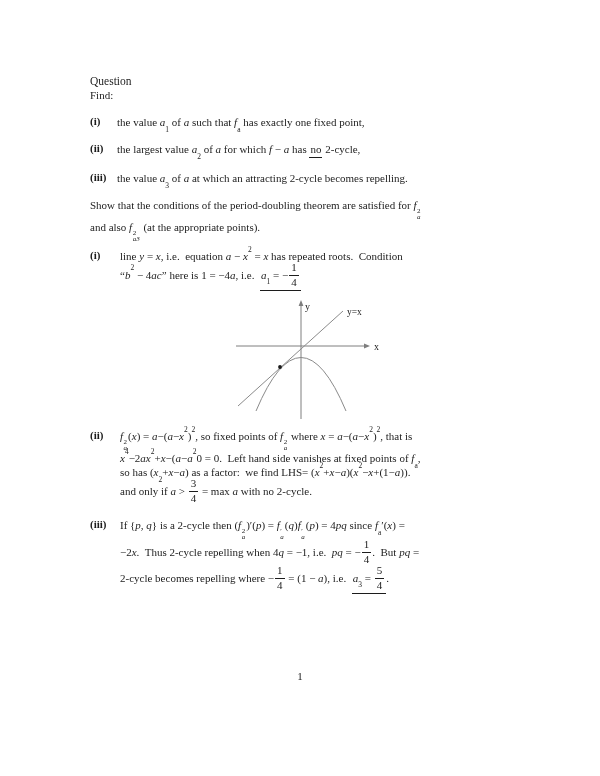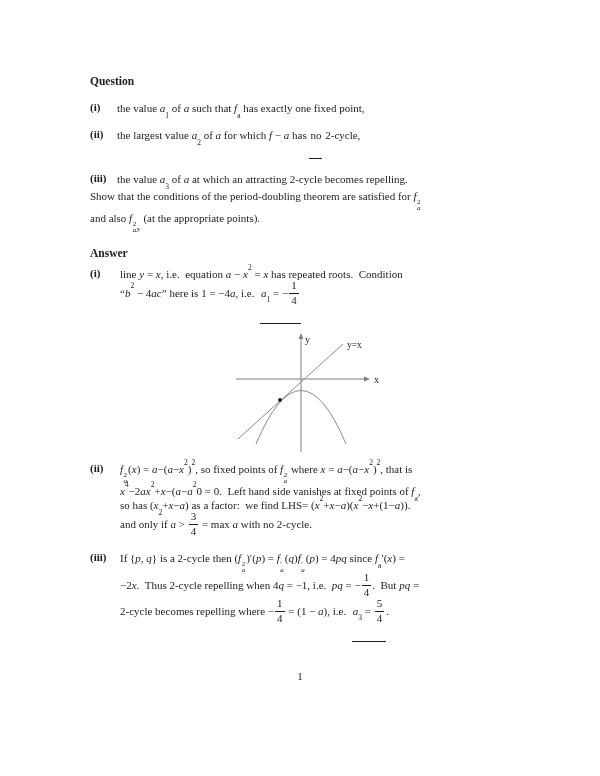--- a/index.html
+++ b/index.html
@@ -1,71 +1,71 @@
 <!DOCTYPE html>
 <html><head>
 <meta charset="utf-8">
 <style>
   html,body{margin:0;padding:0;background:#ffffff;}
   .page{
     position:relative;width:600px;height:776px;background:#ffffff;overflow:hidden;
     font-family:"Liberation Serif","DejaVu Serif",serif;color:#1c1c1c;
   }
   .content{position:absolute;left:90px;top:74px;width:421px;font-size:11px;}
-  .heading{font-weight:bold;font-size:11.5px;line-height:14px;}
+  .heading{font-weight:normal;font-size:11.5px;line-height:14px;}
   .line{white-space:pre-wrap;line-height:14px;min-height:14px;}
   sup{font-size:7.5px;line-height:0;position:relative;top:-3.5px;}
   sub{font-size:7.5px;line-height:0;position:relative;top:2.5px;}
   .m{font-style:italic;}
   .frac{display:inline-block;vertical-align:middle;text-align:center;line-height:1;margin:0 1px;position:relative;top:-1px;}
   .frac .num{display:block;padding:0 2px 1.5px;}
   .frac .den{display:block;border-top:1px solid #1c1c1c;padding:1.5px 2px 0;}
-  .ul{display:inline-block;border-bottom:1px solid #1c1c1c;padding:0 1px 16px;}
+  .ul{display:inline-block;border-bottom:1px solid #1c1c1c;padding:0 1px 1px;}
   .ss{display:inline-flex;flex-direction:column;align-items:flex-start;font-size:7px;line-height:6px;vertical-align:-4px;font-style:italic;margin:0 1px 0 .5px;}
   .ss span:first-child{font-style:normal;}
   .qitem{display:grid;grid-template-columns:27px 1fr;margin-top:13px;}
   .qlabel{font-weight:bold;}
-  .show-para{margin-top:3px;}
+  .show-para{margin-top:13px;}
   .a-heading{margin-top:13px;}
   .aitem{display:grid;grid-template-columns:30px 1fr;}
   .aitem-i{margin-top:7px;}
   .aitem-ii{margin-top:2px;}
   .aitem-iii{margin-top:13px;}
   .alabel{font-weight:bold;}
   .figure-wrap{margin:6px 0 2px 138px;width:172px;height:130px;}
   .figure-wrap svg{display:block;}
   .page-number{position:absolute;left:0;top:670px;width:600px;text-align:center;font-size:11px;}
 </style>
 </head>
 <body>
 
 <div class="page">
   <div class="content">
 
     <div class="heading">Question</div>
+    <div class="line">Find:</div>
 
     <div class="qitem">
       <span class="qlabel">(i)</span>
       <span class="line">the value <span class="m">a</span><sub>1</sub> of <span class="m">a</span> such that <span class="m">f</span><sub>a</sub> has exactly one fixed point,</span>
     </div>
     <div class="qitem">
       <span class="qlabel">(ii)</span>
       <span class="line">the largest value <span class="m">a</span><sub>2</sub> of <span class="m">a</span> for which <span class="m">f</span> − <span class="m">a</span> has <span class="ul">no</span> 2-cycle,</span>
     </div>
     <div class="qitem">
       <span class="qlabel">(iii)</span>
       <span class="line">the value <span class="m">a</span><sub>3</sub> of <span class="m">a</span> at which an attracting 2-cycle becomes repelling.</span>
     </div>
 
     <div class="show-para">
       <div class="line">Show that the conditions of the period-doubling theorem are satisfied for <span class="m">f</span><span class="ss"><span>2</span><span>a</span></span></div>
       <div class="line">and also <span class="m">f</span><span class="ss"><span>2</span><span>a3</span></span> (at the appropriate points).</div>
     </div>
 
-    <div class="heading a-heading">Answer</div>
 
     <div class="aitem aitem-i">
       <span class="alabel">(i)</span>
       <span>
         <div class="line">line <span class="m">y</span> = <span class="m">x</span>, i.e.  equation <span class="m">a</span> − <span class="m">x</span><sup>2</sup> = <span class="m">x</span> has repeated roots.  Condition</div>
         <div class="line">“<span class="m">b</span><sup>2</sup> − 4<span class="m">ac</span>” here is 1 = −4<span class="m">a</span>, i.e.  <span class="ul"><span class="m">a</span><sub>1</sub> = −<span class="frac"><span class="num">1</span><span class="den">4</span></span></span></div>
       </span>
     </div>
 
     <div class="figure-wrap">

